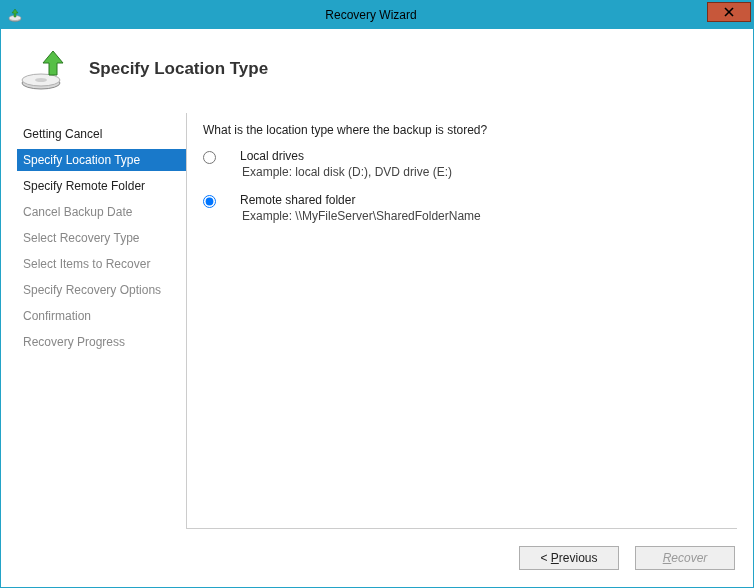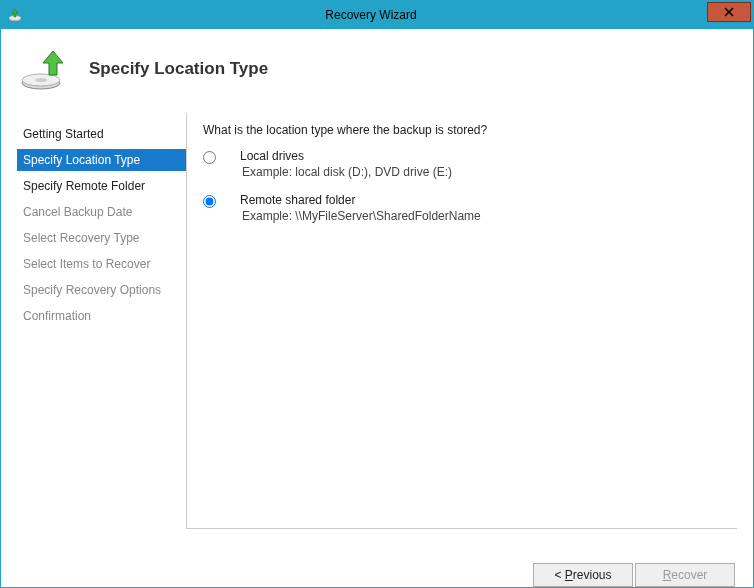--- a/index.html
+++ b/index.html
@@ -92,33 +92,33 @@
     margin-bottom: 14px;
   }
   .option input[type=radio] { margin: 2px 0 0 0; }
   .option .opt-body { }
   .option .opt-label { }
   .option .opt-example { color: #444; margin-top: 2px; padding-left: 2px; text-align: center; }
 
   .footer {
     height: 58px;
     display: flex;
-    align-items: flex-end;
+    align-items: center;
     justify-content: flex-end;
-    gap: 2px;
+    gap: 16px;
     padding: 0 18px;
   }
   .footer button {
     width: 100px; height: 24px;
     font-family: inherit; font-size: 12px;
     background: #efefef;
     border: 1px solid #aeaeae;
     color: #222;
   }
-  .footer button:disabled { color: #9a9a9a; }
+  .footer button:disabled { color: #9a9a9a; font-style: italic; }
   .footer button.default { border: 2px solid #6aa7df; line-height: 18px; }
 
   .u { text-decoration: underline; }
 </style>
 </head>
 <body>
 
 <div class="window">
 
   <div class="titlebar">
@@ -146,28 +146,29 @@
         <ellipse cx="22" cy="33" rx="6" ry="2" fill="#cfcfcf"></ellipse>
         <path d="M34 4 L44 16 L38 16 L38 28 L30 28 L30 16 L24 16 Z" fill="#56bf46" stroke="#2b7a22" stroke-width="1"></path>
       </svg>
     </span>
     <h1>Specify Location Type</h1>
   </div>
 
   <div class="body-area">
 
     <div class="sidebar" id="sidebar">
-        <div class="step enabled">Getting Started</div>
+        <div class="step enabled">Getting Cancel</div>
         <div class="step selected">Specify Location Type</div>
         <div class="step enabled">Specify Remote Folder</div>
         <div class="step disabled">Cancel Backup Date</div>
         <div class="step disabled">Select Recovery Type</div>
         <div class="step disabled">Select Items to Recover</div>
         <div class="step disabled">Specify Recovery Options</div>
         <div class="step disabled">Confirmation</div>
+        <div class="step disabled">Recovery Progress</div>
       </div>
 
     <div class="content">
       <div class="prompt">What is the location type where the backup is stored?</div>
       <div class="option-group" id="options">
           <label class="option">
             <input type="radio" name="loctype" style="">
             <div class="opt-body">
               <div class="opt-label">Local drives</div>
               <div class="opt-example">Example: local disk (D:), DVD drive (E:)</div>

